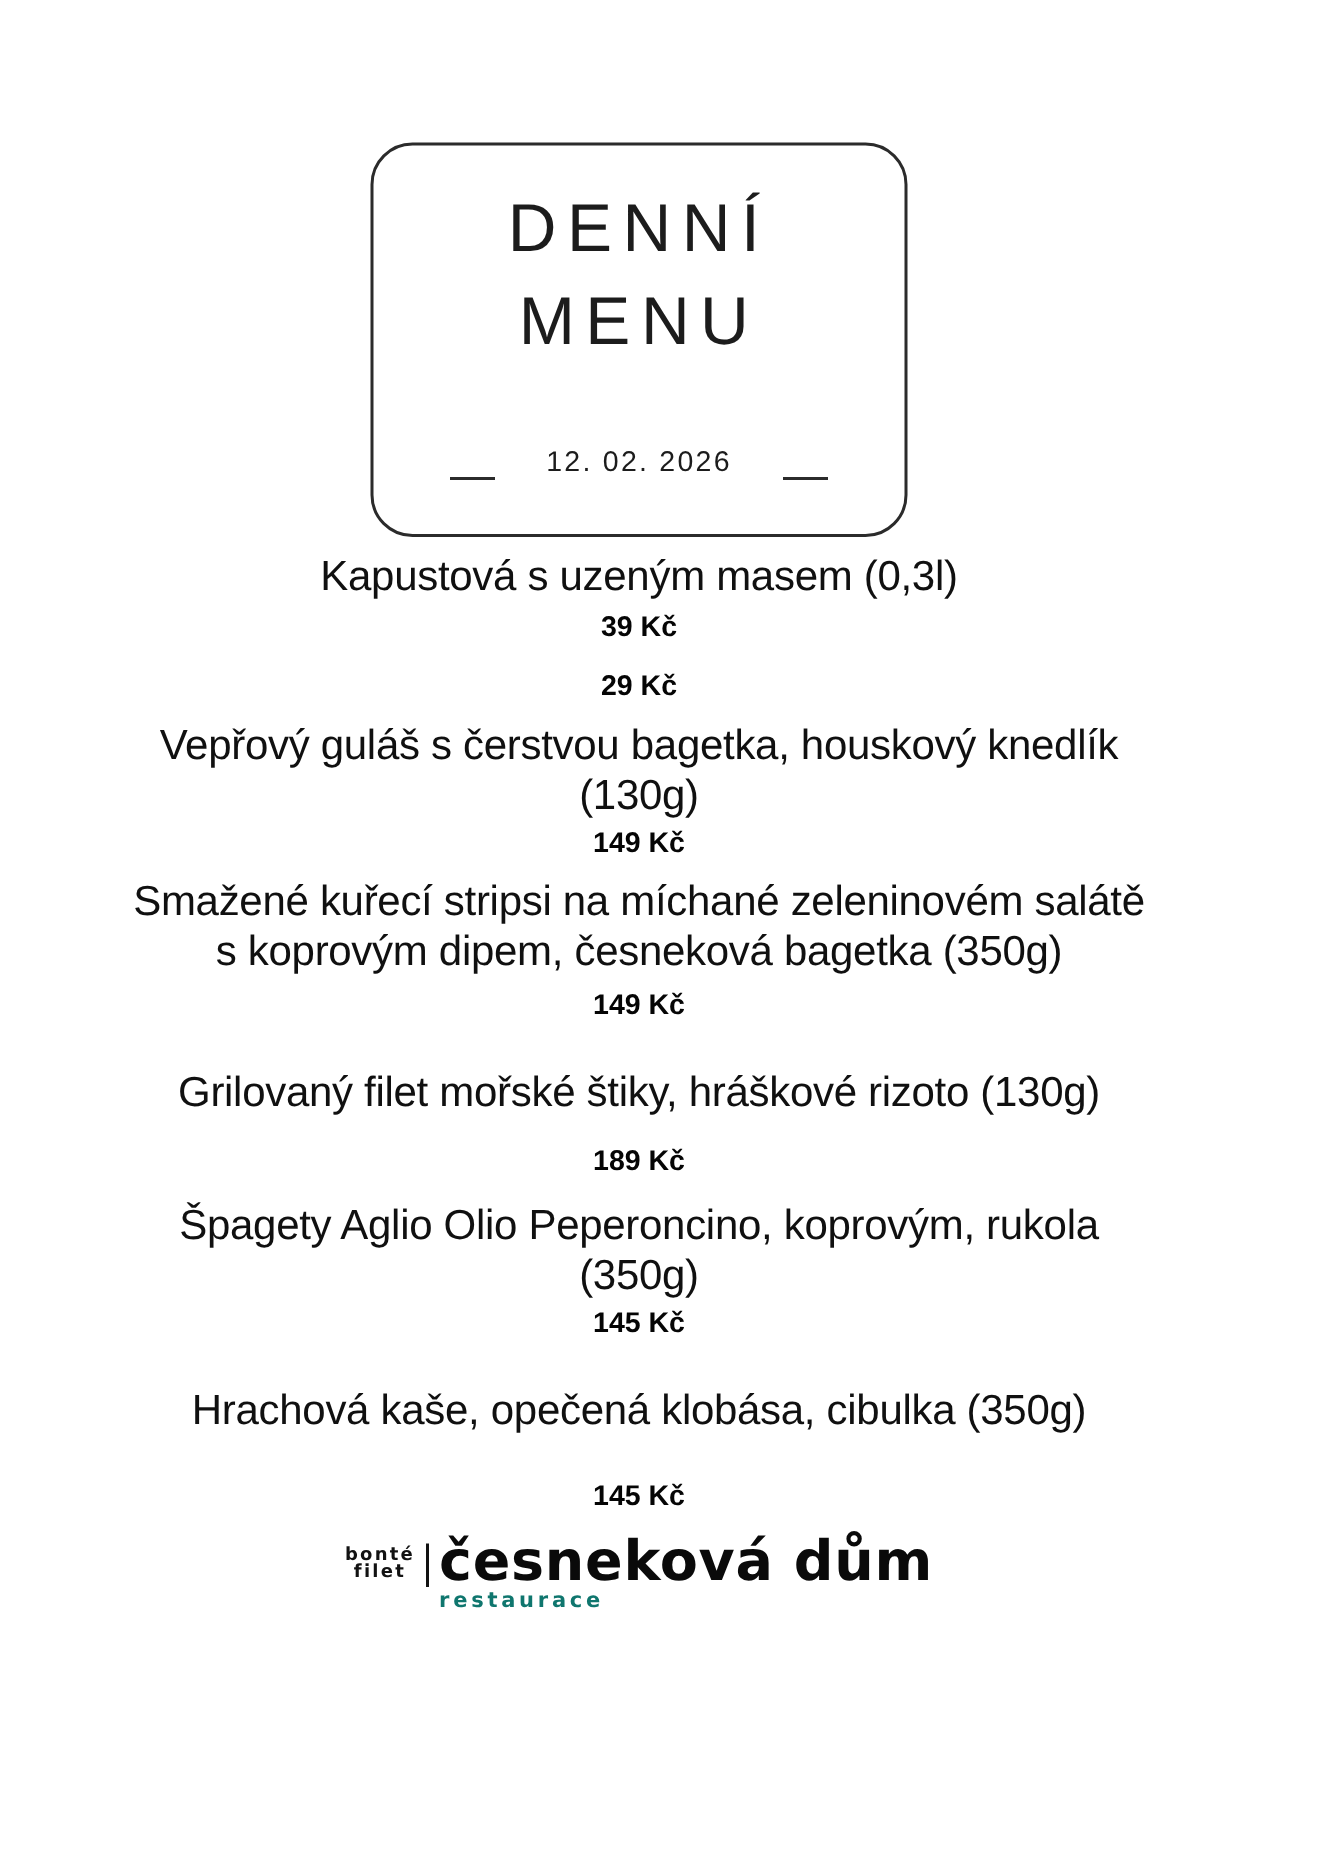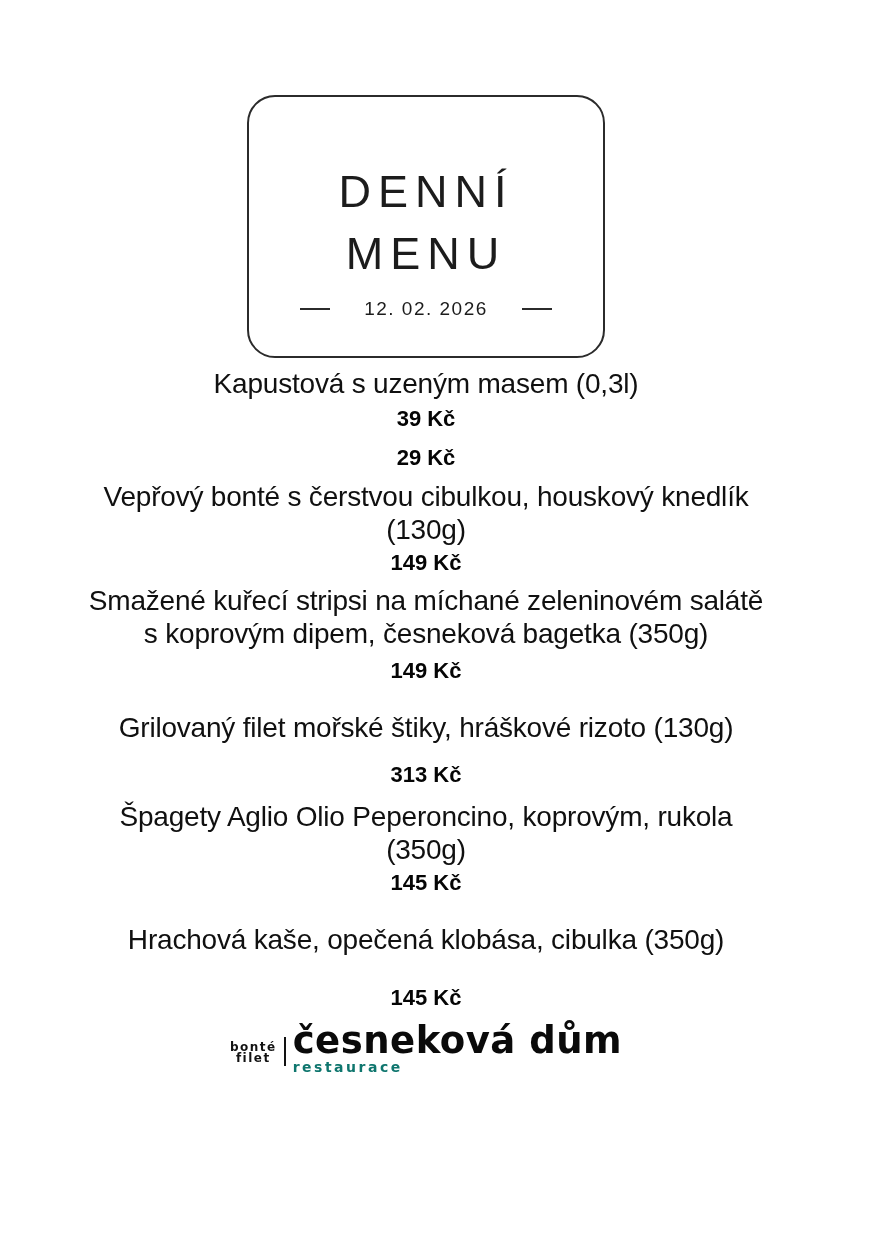--- a/index.html
+++ b/index.html
@@ -23,34 +23,34 @@
   .card {
     position: relative;
     width: 358px;
     height: 263px;
     margin: 95px auto 0 auto;
     border: 2px solid #2b2b2b;
     border-radius: 28px;
     background: #ffffff;
   }
   .card-title {
-    padding-top: 64px;
+    padding-top: 24px;
     font-size: 45px;
     font-weight: 300;
     letter-spacing: 7px;
     line-height: 62px;
     color: #1c1c1c;
   }
   .card-date-row {
     position: absolute;
     left: 0;
     right: 0;
     bottom: 36px;
     display: flex;
-    align-items: flex-start;
+    align-items: flex-end;
     justify-content: space-between;
     padding: 0 51px;
   }
   .date-dash {
     width: 30px;
     border-top: 2px solid #2b2b2b;
     margin-top: 10px;
   }
   .card-date {
     font-size: 19px;
@@ -61,42 +61,42 @@
   
   .menu { margin-top: 9px; }
   .item-line {
     font-size: 28px;
     line-height: 33px;
     font-weight: 400;
     color: #101010;
     letter-spacing: -0.2px;
   }
   .item-price {
-    font-size: 22px;
+    font-size: 19px;
     line-height: 33px;
     font-weight: 700;
     color: #050505;
   }
   .item-1 .item-price { margin-top: 2px; }
   .item-1 { margin-bottom: 6px; }
   .item-2 { margin-bottom: 6px; }
   .item-3 { margin-bottom: 5px; }
   .item-4 .item-price { margin-top: 4px; }
   .item-4 { margin-bottom: 24px; }
   .item-5 .item-price { margin-top: 14px; }
   .item-5 { margin-bottom: 9px; }
   .item-6 { margin-bottom: 24px; }
   .item-7 .item-price { margin-top: 25px; }
 
   
   .logo {
     margin-top: 8px;
     display: flex;
     justify-content: center;
-    align-items: center;
+    align-items: flex-start;
   }
   .logo-left {
     display: flex;
     flex-direction: column;
     justify-content: center;
     align-items: center;
     margin-top: 9px;
   }
   .logo-left-line {
     font-size: 12px;
@@ -154,34 +154,34 @@
       <div class="item item-1">
         <div class="item-line">Kapustová s uzeným masem (0,3l)</div>
         <div class="item-price">39 Kč</div>
       </div>
 
       <div class="item item-2">
         <div class="item-price">29 Kč</div>
       </div>
 
       <div class="item item-3">
-        <div class="item-line">Vepřový bonté s čerstvou cibulkou, houskový knedlík</div>
+        <div class="item-line">Vepřový guláš s čerstvou bagetka, houskový knedlík</div>
         <div class="item-line">(130g)</div>
         <div class="item-price">149 Kč</div>
       </div>
 
       <div class="item item-4">
         <div class="item-line">Smažené kuřecí stripsi na míchané zeleninovém salátě</div>
         <div class="item-line">s koprovým dipem, česneková bagetka (350g)</div>
         <div class="item-price">149 Kč</div>
       </div>
 
       <div class="item item-5">
         <div class="item-line">Grilovaný filet mořské štiky, hráškové rizoto (130g)</div>
-        <div class="item-price">313 Kč</div>
+        <div class="item-price">189 Kč</div>
       </div>
 
       <div class="item item-6">
         <div class="item-line">Špagety Aglio Olio Peperoncino, koprovým, rukola</div>
         <div class="item-line">(350g)</div>
         <div class="item-price">145 Kč</div>
       </div>
 
       <div class="item item-7">
         <div class="item-line">Hrachová kaše, opečená klobása, cibulka (350g)</div>

